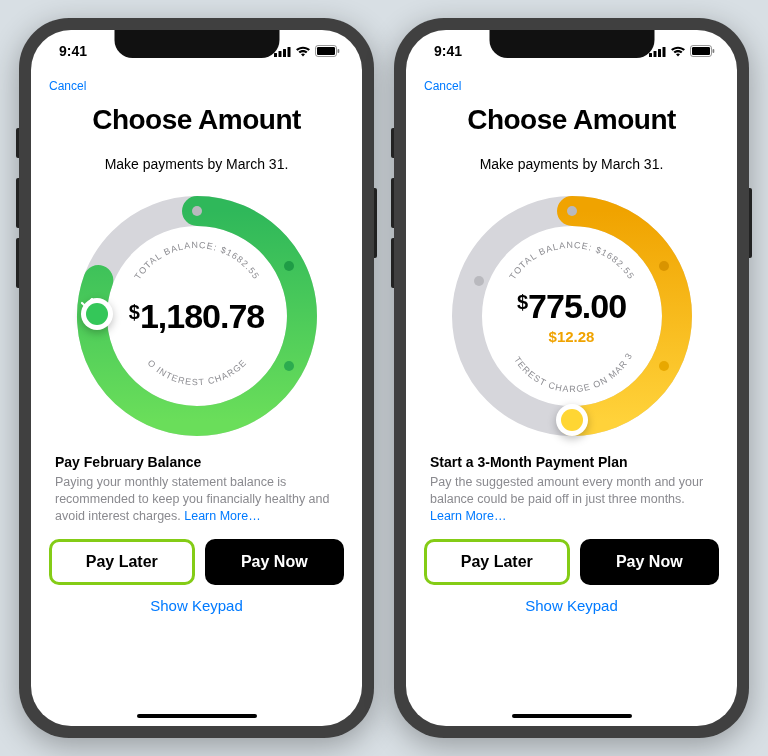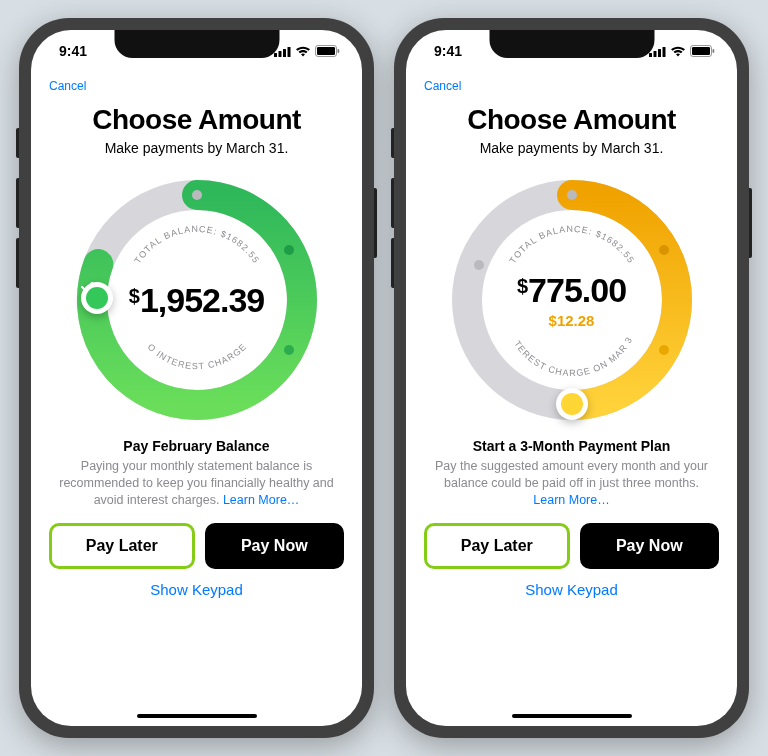--- a/index.html
+++ b/index.html
@@ -80,21 +80,21 @@
     flex-direction: column;
     align-items: center;
   }
   .title {
     font-size: 28px;
     font-weight: 800;
     letter-spacing: -0.5px;
   }
   .subtitle {
     font-size: 14px;
-    margin-top: 4px;
+    margin-top: 20px;
     color: #000;
     text-align: right;
   }
   .ring-wrap {
     width: 260px;
     height: 260px;
     margin-top: 14px;
     position: relative;
   }
   .ring-wrap svg { position:absolute; top:0; left:0; }
@@ -122,21 +122,21 @@
   .handle {
     position:absolute;
     width:32px; height:32px; border-radius:50%;
     background:#fff;
     box-shadow: 0 3px 8px rgba(0,0,0,0.25);
     display:flex;align-items:center;justify-content:center;
   }
   .handle-inner {
     width:22px; height:22px; border-radius:50%;
   }
-  .desc-block { text-align:center; margin-top: 8px; padding: 0 6px;}
+  .desc-block { margin-top: 8px; padding: 0 6px;}
   .desc-title { font-size: 14px; font-weight: 700; }
   .desc-body { font-size: 12.5px; color: #8a8a8f; line-height:1.35; margin-top:4px;}
   .learn-more { color:#007aff; }
   .btn-row {
     display:flex; gap:10px; width:100%; margin-top:14px;
   }
   .btn {
     flex:1; height:46px; border-radius:10px;
     font-size:16px; font-weight:600;
     display:flex;align-items:center;justify-content:center;
@@ -213,21 +213,21 @@
           <circle cx="130" cy="25" r="5" fill="#b9b9be"></circle>
           <circle cx="222" cy="80" r="5" fill="#1f9c46"></circle>
           <circle cx="222" cy="180" r="5" fill="#2cab4f"></circle>
 
           <text class="arc-label-top"><textPath href="#arcTopL" startOffset="50%" text-anchor="middle">TOTAL BALANCE: $1682.55</textPath></text>
           <text class="arc-label-bottom"><textPath href="#arcBotL" startOffset="50%" text-anchor="middle">NO INTEREST CHARGES</textPath></text>
         </svg>
         <div class="ring-center">
           <div class="amount">
               <span class="dollar">$</span>
-              <span>1,952.39</span>
+              <span>1,180.78</span>
             </div>
         </div>
 
         <div class="handle" style="left:14px; top:112px;">
           <div class="handle-inner" style="background:#34c759; display:flex;align-items:center;justify-content:center;">
             <svg width="12" height="10">
                 <path d="M1 5 L4.2 8 L11 1" stroke="#fff" stroke-width="2.2" fill="none" stroke-linecap="round" stroke-linejoin="round"></path>
               </svg>
           </div>
         </div>

